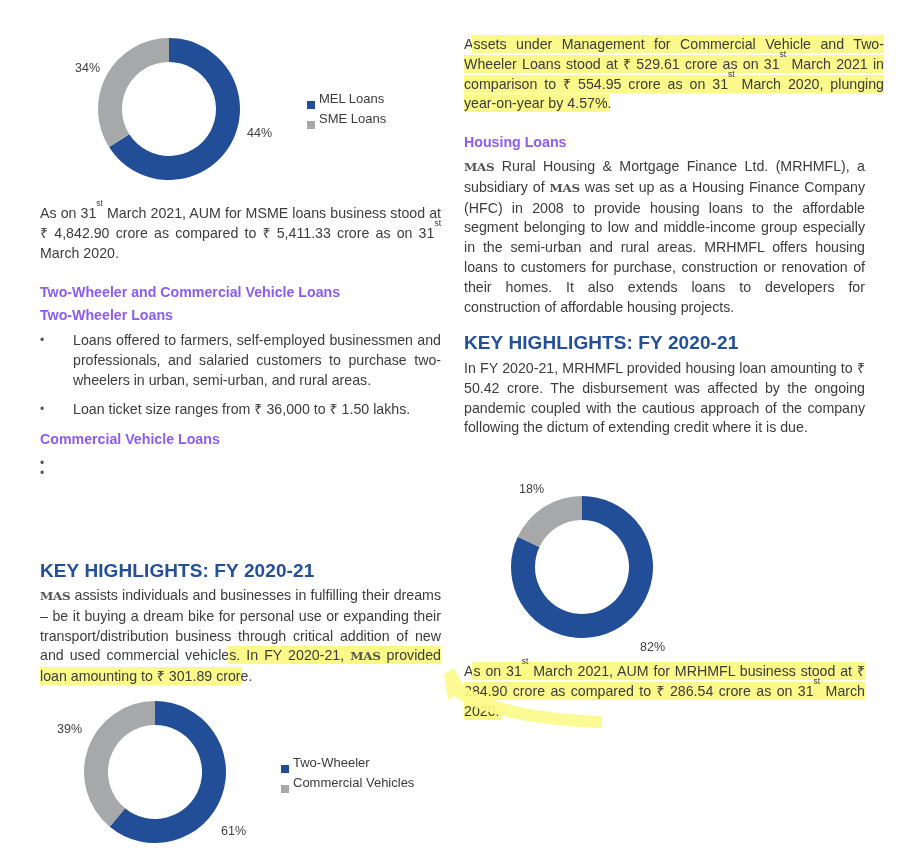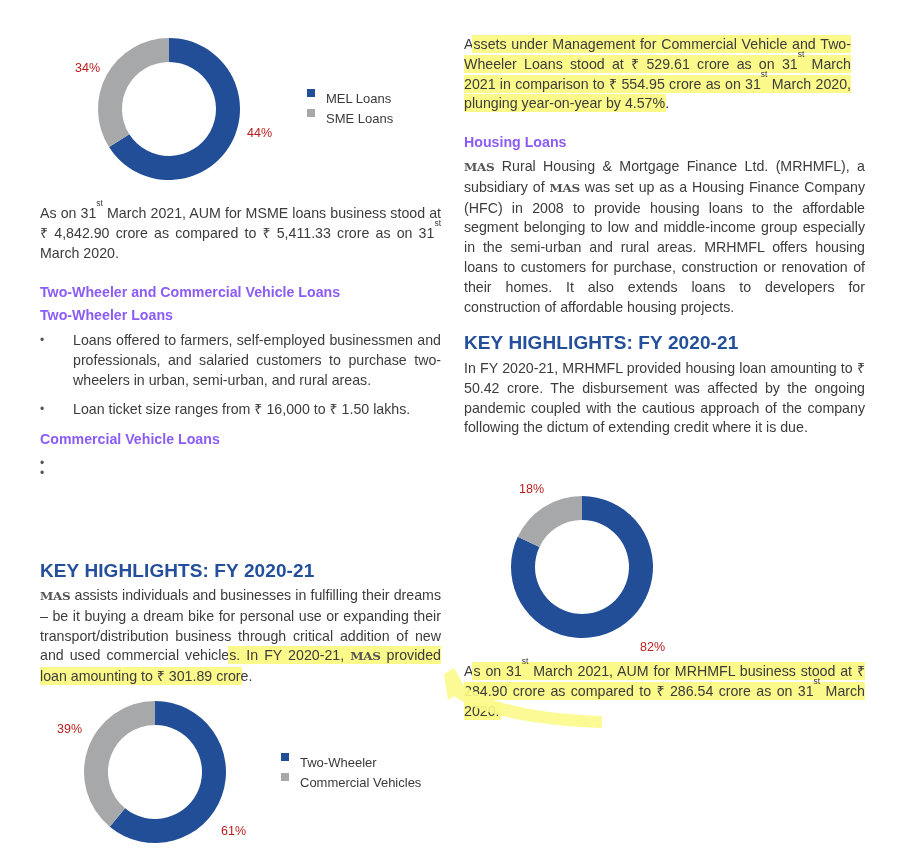--- a/index.html
+++ b/index.html
@@ -26,23 +26,23 @@
   .bullets li { position: relative; padding-left: 33px; line-height: 19.8px; text-align: justify; }
   .bullets li .dot {
     position: absolute; left: 0; top: 0; width: 10px; font-size: 12px; color: #555;
   }
   .mas-logo {
     font-family: "DejaVu Serif", serif; font-size: 12px; letter-spacing: -0.3px; color: #555; font-weight: bold;
     display: inline-block; transform: scaleY(0.85);
   }
   .chart-wrap { position: absolute; }
   .legend { position: absolute; font-size: 13px; color: #3a3a3a; line-height: 20px; }
-  .legend .item { display: flex; align-items: flex-start; white-space: nowrap; gap: 7px; }
+  .legend .item { display: flex; align-items: flex-end; white-space: nowrap; }
   .legend .sw { width: 8px; height: 8px; display: inline-block; margin-right: 4px; }
-  .pct { position: absolute; font-size: 12.5px; color: #b91c1c; }
+  .pct { position: absolute; font-size: 12.5px; color: #404040; }
   .abs { position: absolute; }
 </style>
 </head>
 <body>
 
 <div class="chart-wrap" style="left:0;top:0;width:440px;height:200px;">
   <svg class="donut" width="440" height="200">
       <path d="M169,38 A71,71 0 1 1 109.0527172893569,147.04370244350872 L129.31658750140528,134.18385936401282 A47,47 0 1 0 169,62 Z" fill="#224e98"></path>
       <path d="M109.0527172893569,147.04370244350872 A71,71 0 0 1 169,38 L169,62 A47,47 0 0 0 129.31658750140528,134.18385936401282 Z" fill="#a7a8aa"></path>
     </svg>
@@ -68,21 +68,21 @@
   <h3 class="sub abs" style="top:283px;">Two-Wheeler and Commercial Vehicle Loans</h3>
   <h3 class="sub abs" style="top:306px;">Two-Wheeler Loans</h3>
 
   <ul class="bullets abs" style="top:331px;width:401px;">
     <li class="justify-last" style="margin-bottom:10px;">
       <span class="dot">•</span>
       <span>Loans offered to farmers, self-employed businessmen and professionals, and salaried customers to purchase two-wheelers in urban, semi-urban, and rural areas.</span>
     </li>
     <li class="justify-last">
       <span class="dot">•</span>
-      <span>Loan ticket size ranges from ₹ 16,000 to ₹ 1.50 lakhs.</span>
+      <span>Loan ticket size ranges from ₹ 36,000 to ₹ 1.50 lakhs.</span>
     </li>
   </ul>
 
   <h3 class="sub abs" style="top:430px;">Commercial Vehicle Loans</h3>
 
   <ul class="bullets abs" style="top:454px;width:401px;">
     <li class="justify-last" style="margin-bottom:10px;">
       <span class="dot">•</span>
     </li>
     <li class="justify-last">
@@ -110,21 +110,21 @@
       <span>Two-Wheeler</span>
     </div>
     <div class="item">
       <span class="sw" style="background:#a7a8aa"></span>
       <span>Commercial Vehicles</span>
     </div>
   </div>
 </div>
 
 <div class="col col-right">
-  <p class="abs justify-last" style="top:35px;width:387px;">
+  <p class="abs justify-last" style="top:35px;width:420px;">
     <span>A</span><span class="hlpad"><span>ssets under Management for Commercial Vehicle and Two-Wheeler Loans stood at ₹ 529.61 crore as on 31</span><sup>st</sup><span> March 2021 in comparison to ₹ 554.95 crore as on 31</span><sup>st</sup><span> March 2020, plunging year-on-year by 4.57%</span></span><span>.</span>
   </p>
 
   <h3 class="sub abs" style="top:133px;">Housing Loans</h3>
 
   <p class="abs justify-last" style="top:157px;width:401px;">
     <span class="mas-logo">MAS</span><span> Rural Housing &amp; Mortgage Finance Ltd. (MRHMFL), a subsidiary of </span><span class="mas-logo">MAS</span><span> was set up as a Housing Finance Company (HFC) in 2008 to provide housing loans to the affordable segment belonging to low and middle-income group especially in the semi-urban and rural areas. MRHMFL offers housing loans to customers for purchase, construction or renovation of their homes. It also extends loans to developers for construction of affordable housing projects.</span>
   </p>
 
   <h2 class="kh abs" style="top:333px;">KEY HIGHLIGHTS: FY 2020-21</h2>

